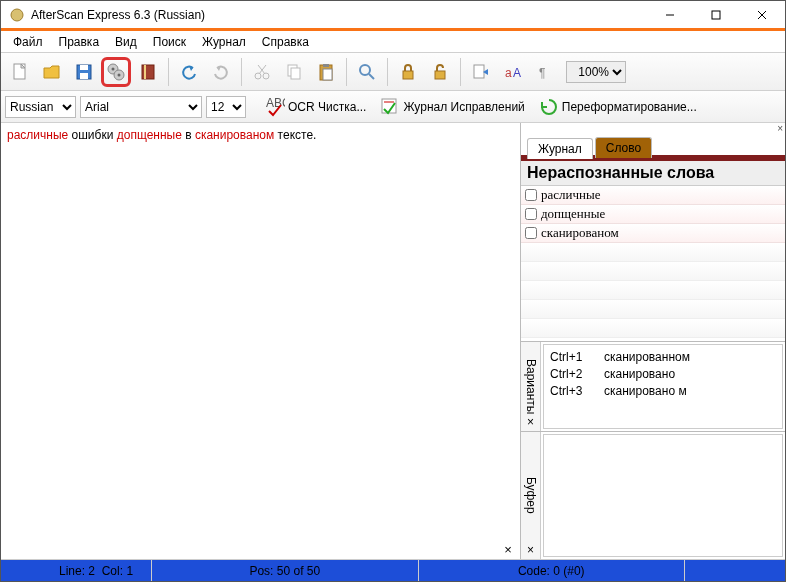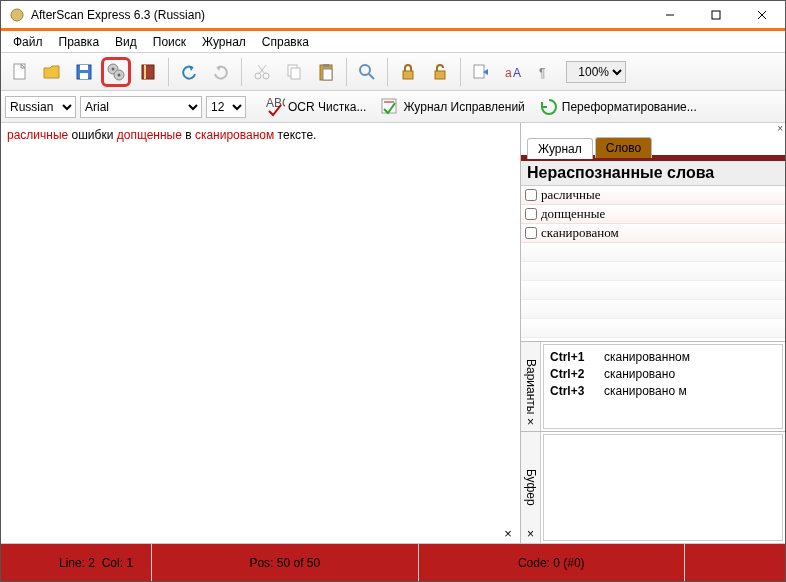--- a/index.html
+++ b/index.html
@@ -31,23 +31,23 @@
 .wordlist { flex:0 0 155px; overflow:hidden; background:#fff; }
 .wordlist .row { display:flex; align-items:center; height:19px; padding:0 4px; gap:4px; background:linear-gradient(#fff,#fdf1f1); border-bottom:1px solid #f0e0e0; }
 .wordlist .row input[type=checkbox]{ width:12px; height:12px; }
 .wordlist .row span { font-family:'Times New Roman',serif; font-size:13px; }
 .wordlist .erow { height:19px; background:linear-gradient(#fff,#f6f6f6); border-bottom:1px solid #eee; }
 .subpanel { display:flex; border-top:1px solid #bbb; }
 .vlabel { width:20px; writing-mode:vertical-rl; text-align:center; padding:6px 2px; font-size:11px; background:#f5f5f5; border-right:1px solid #ccc; display:flex; align-items:center; justify-content:center; position:relative;}
 .vlabel .vx { position:absolute; bottom:2px; font-size:12px; writing-mode:horizontal-tb;}
 .variants { flex:1; padding:4px 6px; font-family:'Times New Roman',serif; font-size:13px; border:1px solid #ccc; margin:2px; overflow:auto; background:#fff; }
 .variants .vrow { display:flex; gap:10px; line-height:17px; }
-.variants .vrow .k { width:44px; font-weight:bold; }
+.variants .vrow .k { width:44px; font-weight:normal; }
 .buffer { flex:1; border:1px solid #ccc; margin:2px; background:#fff; }
-.statusbar { height:38px; display:flex; align-items:center; border-top:1px solid #ccc; background:#b91c1c; font-size:12px; }
+.statusbar { height:22px; display:flex; align-items:center; border-top:1px solid #ccc; background:#1d4ed8; font-size:12px; }
 .statusbar .scell { padding:0 18px; border-right:1px solid #ccc; height:100%; display:flex; align-items:center; }
 svg { display:block; }
 </style>
 </head>
 <body>
 
 <div class="titlebar">
   <span class="icon">
     <svg width="16" height="16">
         <circle cx="8" cy="8" r="6" fill="#d8c070" stroke="#a08030"></circle>

